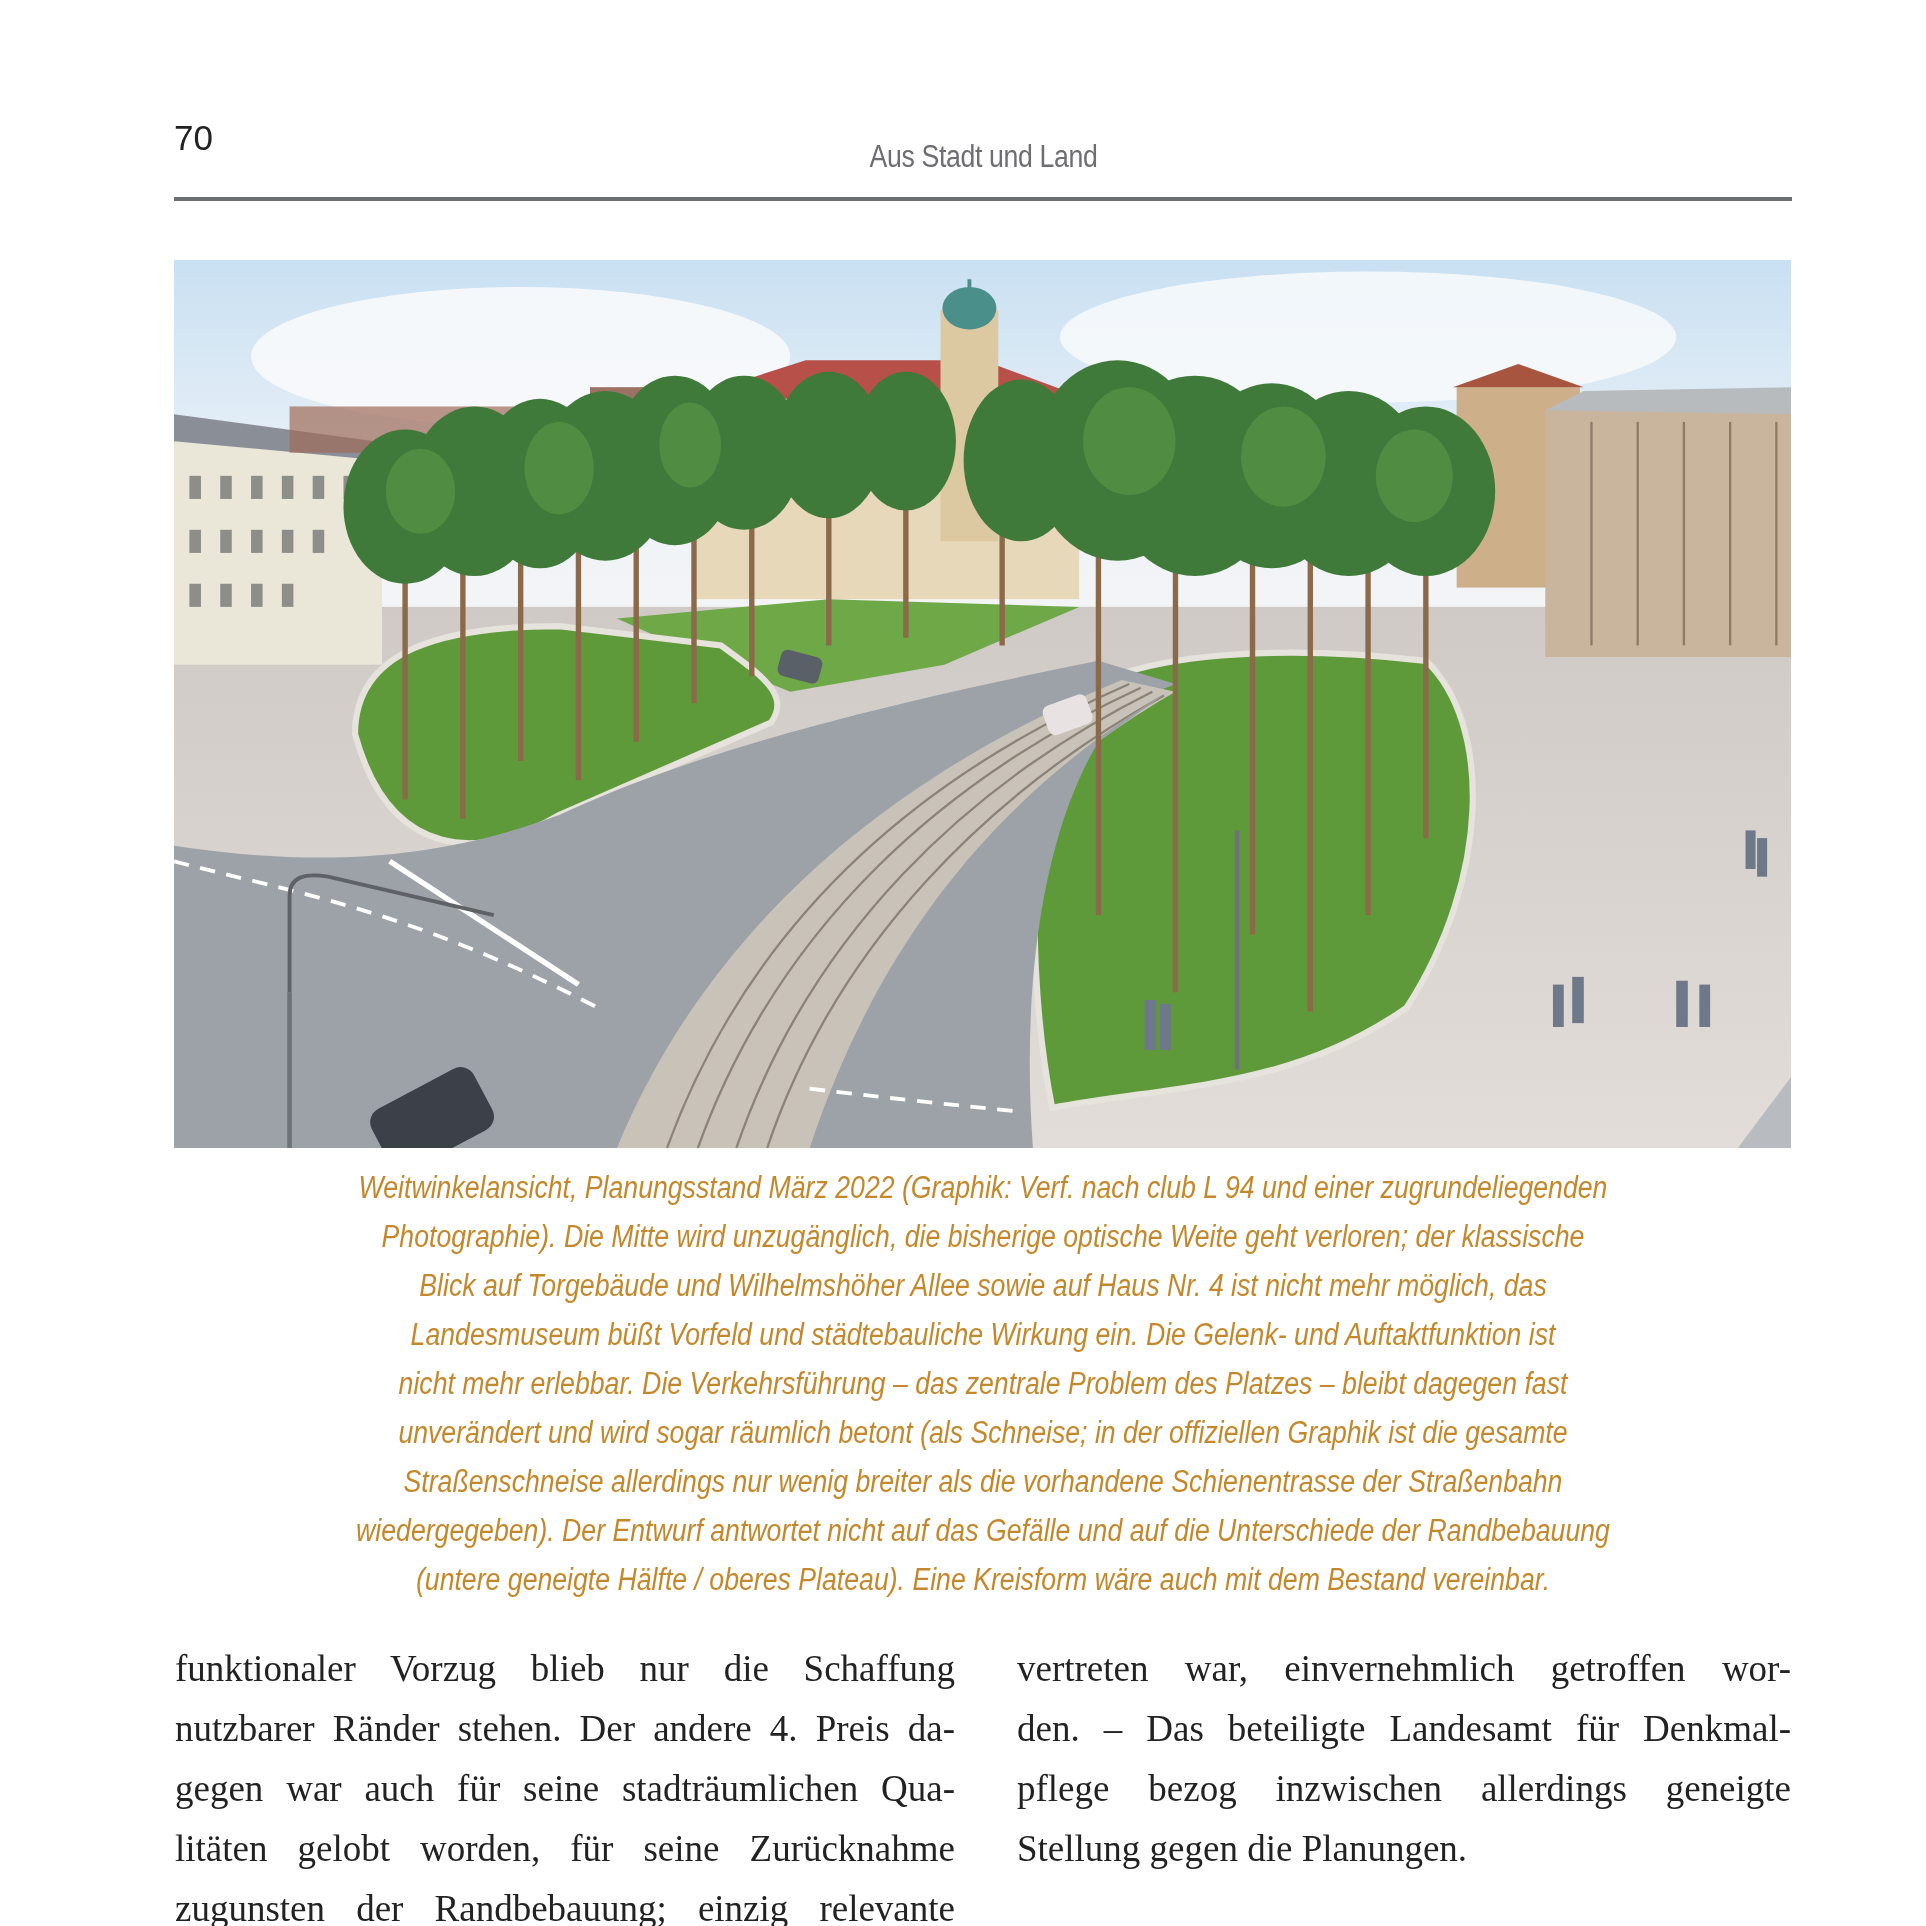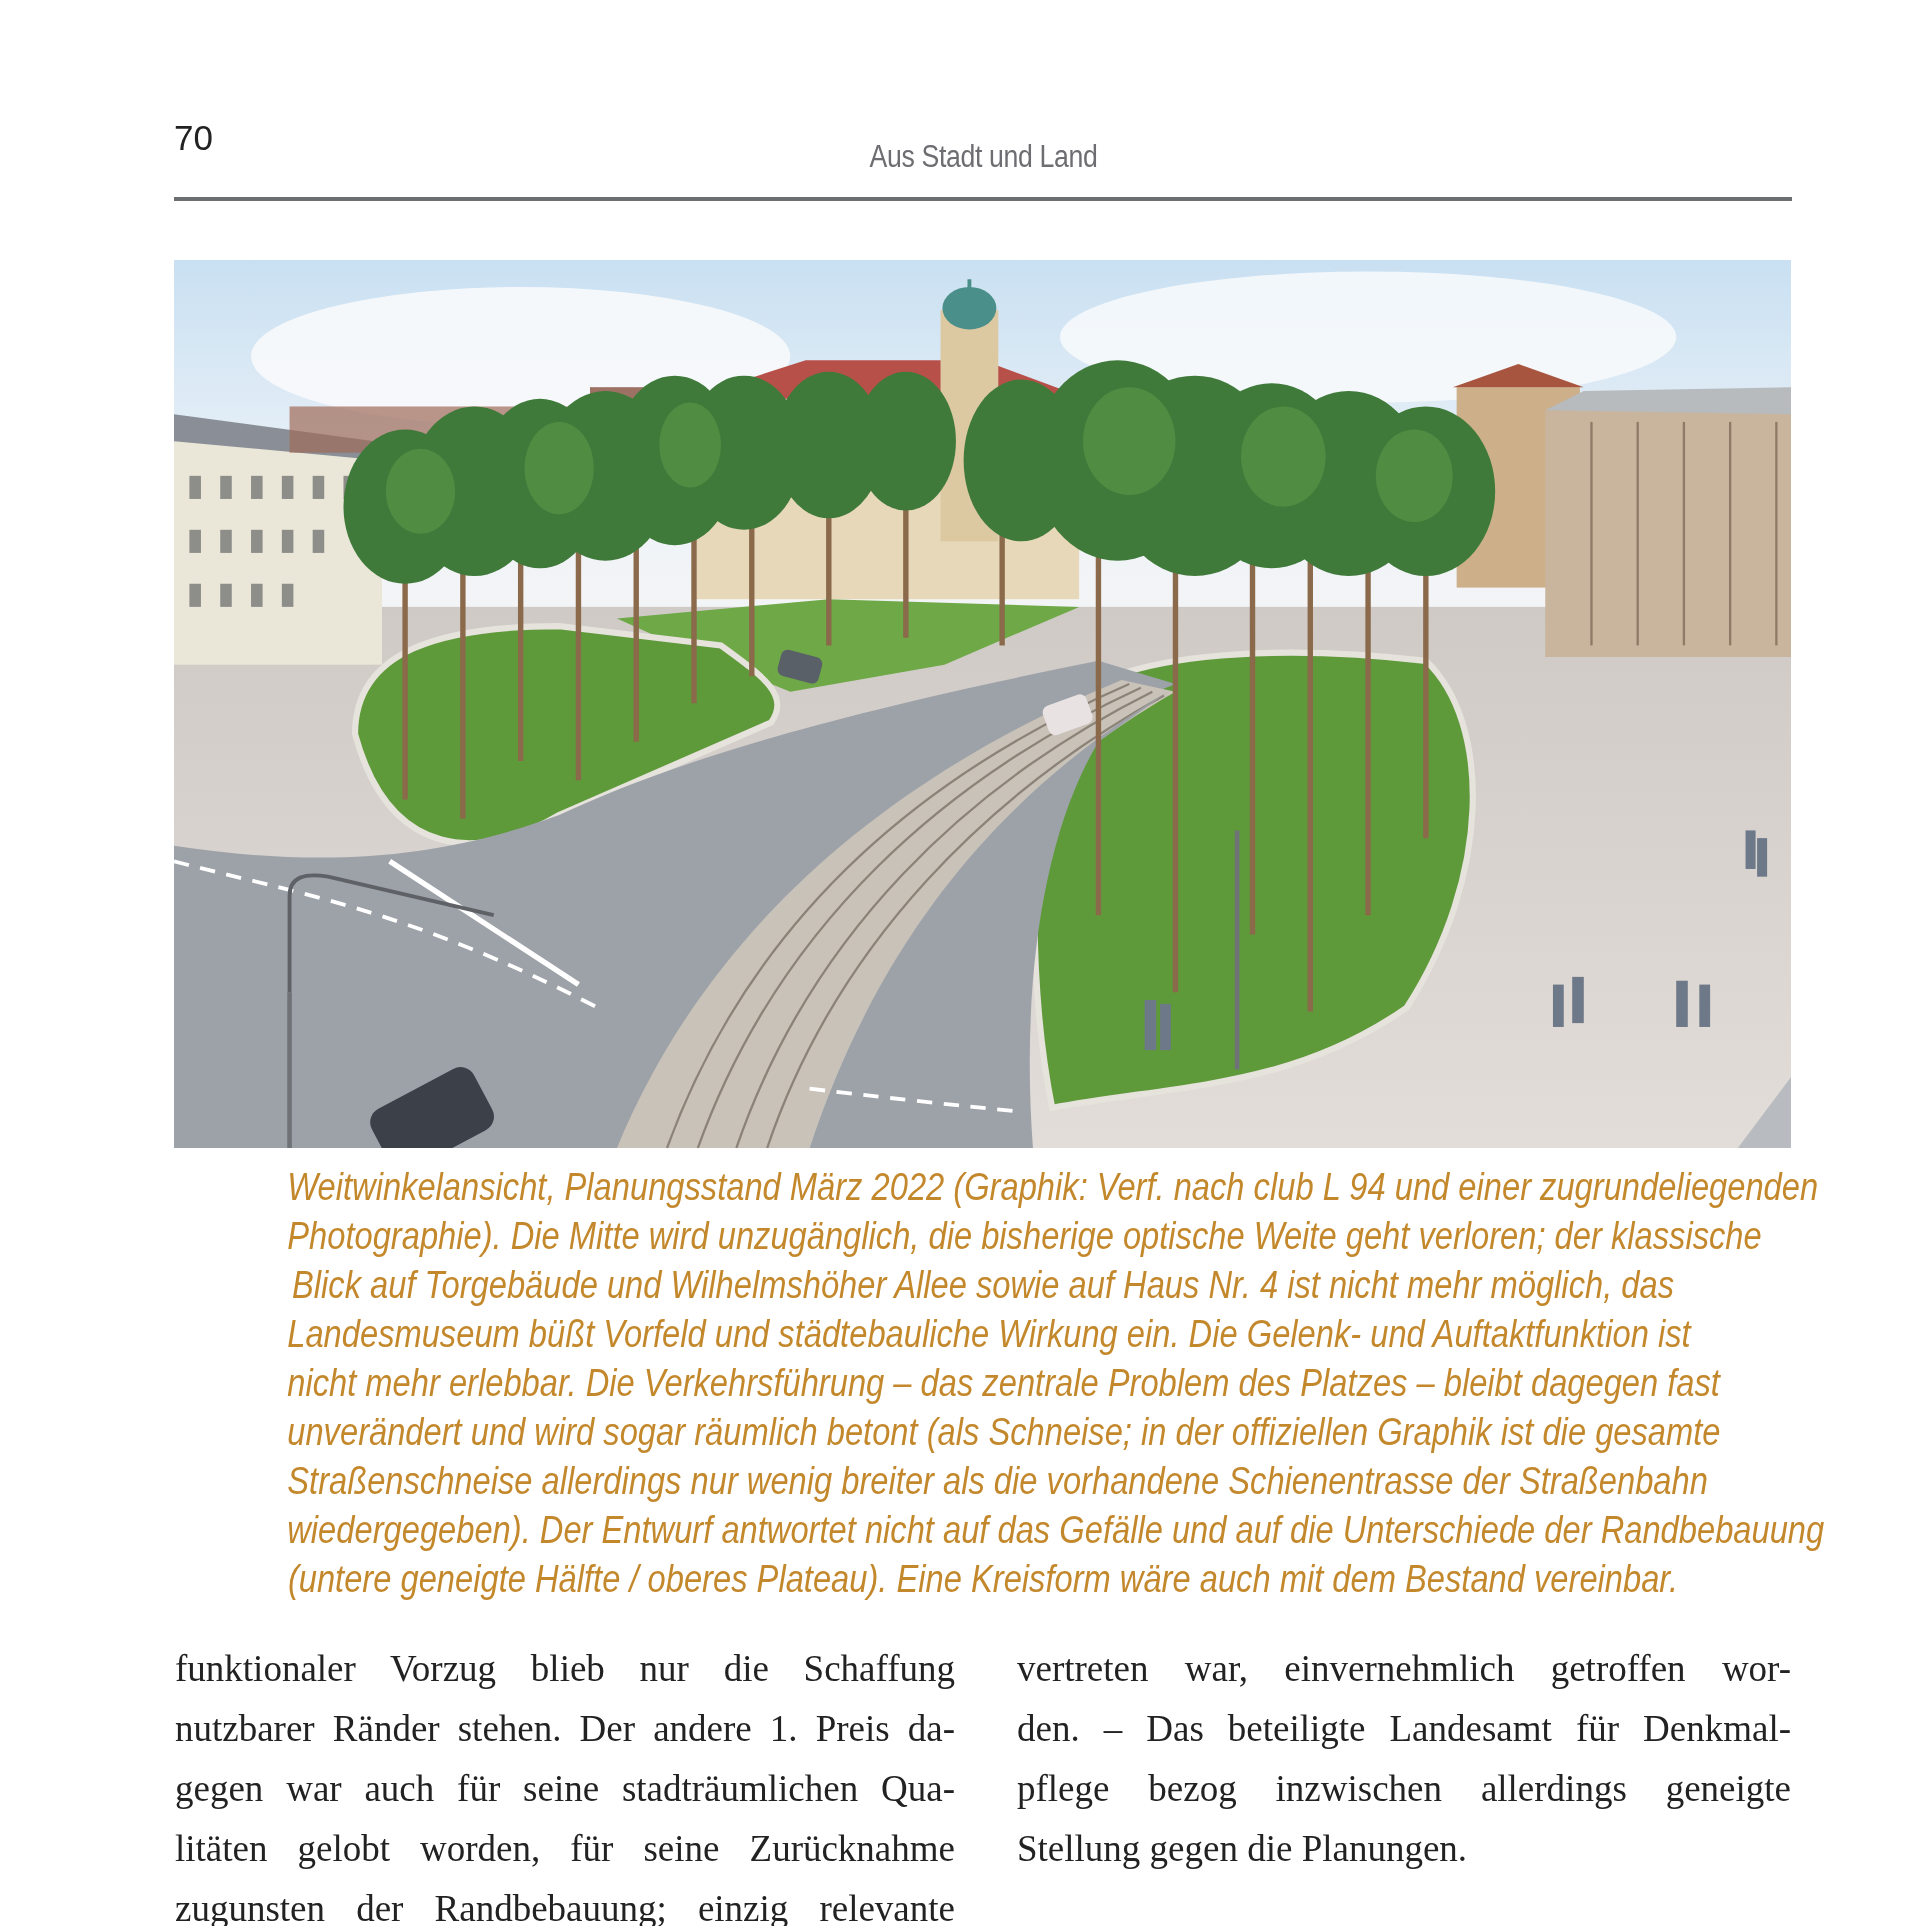--- a/index.html
+++ b/index.html
@@ -2,21 +2,21 @@
 <html style="font-size:6.2px"><head>
 <meta charset="utf-8">
 <style>
   html, body { margin:0; padding:0; background:#ffffff; }
   body { width:1965px; height:2774px; position:relative; overflow:hidden; }
   .page-number { position:absolute; left:174px; top:120px; font-family:"Liberation Sans", sans-serif; font-size:35px; color:#222; line-height:1; }
   .running-title { position:absolute; left:0; width:1965px; top:141px; text-align:center; font-family:"Liberation Sans", sans-serif; font-size:31px; color:#6d6d72; line-height:1; letter-spacing:-0.4px; transform:scaleX(0.86); transform-origin:990px 0; }
   .header-rule { position:absolute; left:174px; top:197px; width:1618px; height:3.5px; background:#6d6e72; }
   .figure { position:absolute; left:174px; top:260px; width:1617px; height:888px; overflow:hidden; background:#dfe8ef; }
   .figure svg { display:block; width:100%; height:100%; }
-  .caption { position:absolute; left:174px; top:1163px; width:1618px; font-family:"Liberation Sans", sans-serif; font-style:italic; font-size:38px; line-height:49px; color:#c4882c; text-align:center; }
+  .caption { position:absolute; left:174px; top:1163px; width:1618px; font-family:"Liberation Sans", sans-serif; font-style:italic; font-size:31px; line-height:49px; color:#c4882c; text-align:center; }
   .caption .cl { display:block; white-space:nowrap; transform:scaleX(0.86); transform-origin:center; }
   .column { position:absolute; top:1639px; font-family:"Liberation Serif", serif; font-size:37px; line-height:60px; color:#222; }
   .column.left { left:175px; width:780px; }
   .column.right { left:1017px; width:774px; }
   .line { display:block; white-space:nowrap; text-align:justify; text-align-last:justify; }
   .line.last { text-align-last:left; }
 </style>
 </head>
 <body>
 
@@ -184,21 +184,21 @@
   <span class="cl">Landesmuseum büßt Vorfeld und städtebauliche Wirkung ein. Die Gelenk- und Auftaktfunktion ist</span>
   <span class="cl">nicht mehr erlebbar. Die Verkehrsführung – das zentrale Problem des Platzes – bleibt dagegen fast</span>
   <span class="cl">unverändert und wird sogar räumlich betont (als Schneise; in der offiziellen Graphik ist die gesamte</span>
   <span class="cl">Straßenschneise allerdings nur wenig breiter als die vorhandene Schienentrasse der Straßenbahn</span>
   <span class="cl">wiedergegeben). Der Entwurf antwortet nicht auf das Gefälle und auf die Unterschiede der Randbebauung</span>
   <span class="cl">(untere geneigte Hälfte / oberes Plateau). Eine Kreisform wäre auch mit dem Bestand vereinbar.</span>
 </div>
 
 <div class="column left">
   <span class="line" style="white-space: normal;">funktionaler Vorzug blieb nur die Schaffung</span>
-  <span class="line" style="white-space: normal;">nutzbarer Ränder stehen. Der andere 1. Preis da-</span>
+  <span class="line" style="white-space: normal;">nutzbarer Ränder stehen. Der andere 4. Preis da-</span>
   <span class="line" style="white-space: normal;">gegen war auch für seine stadträumlichen Qua-</span>
   <span class="line" style="white-space: normal;">litäten gelobt worden, für seine Zurücknahme</span>
   <span class="line" style="white-space: normal;">zugunsten der Randbebauung; einzig relevante</span>
 
 </div>
 
 <div class="column right">
   <span class="line" style="white-space: normal;">vertreten war, einvernehmlich getroffen wor-</span>
   <span class="line" style="white-space: normal;">den. – Das beteiligte Landesamt für Denkmal-</span>
   <span class="line" style="white-space: normal;">pflege bezog inzwischen allerdings geneigte</span>

